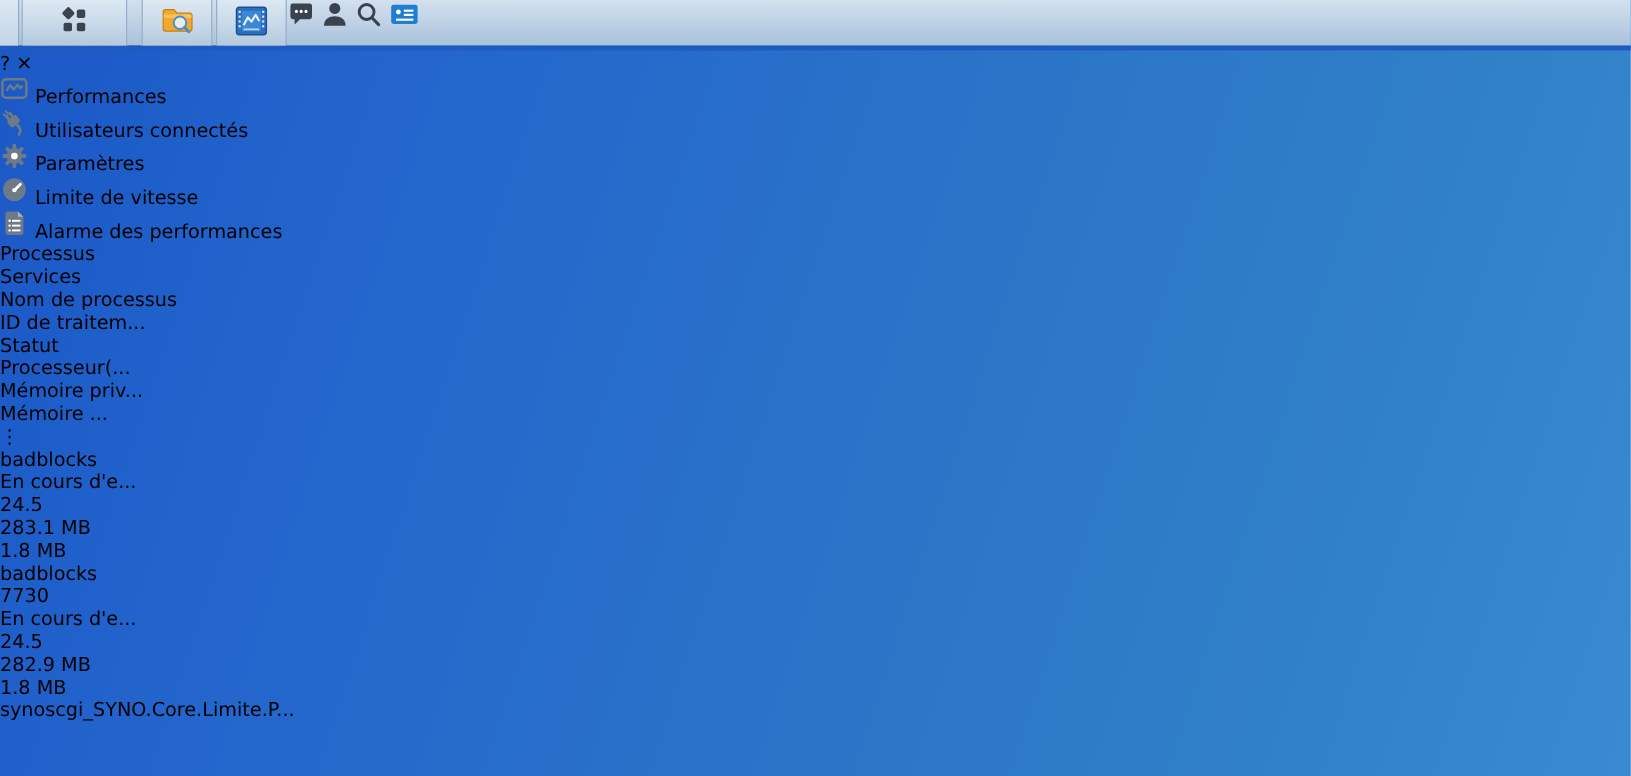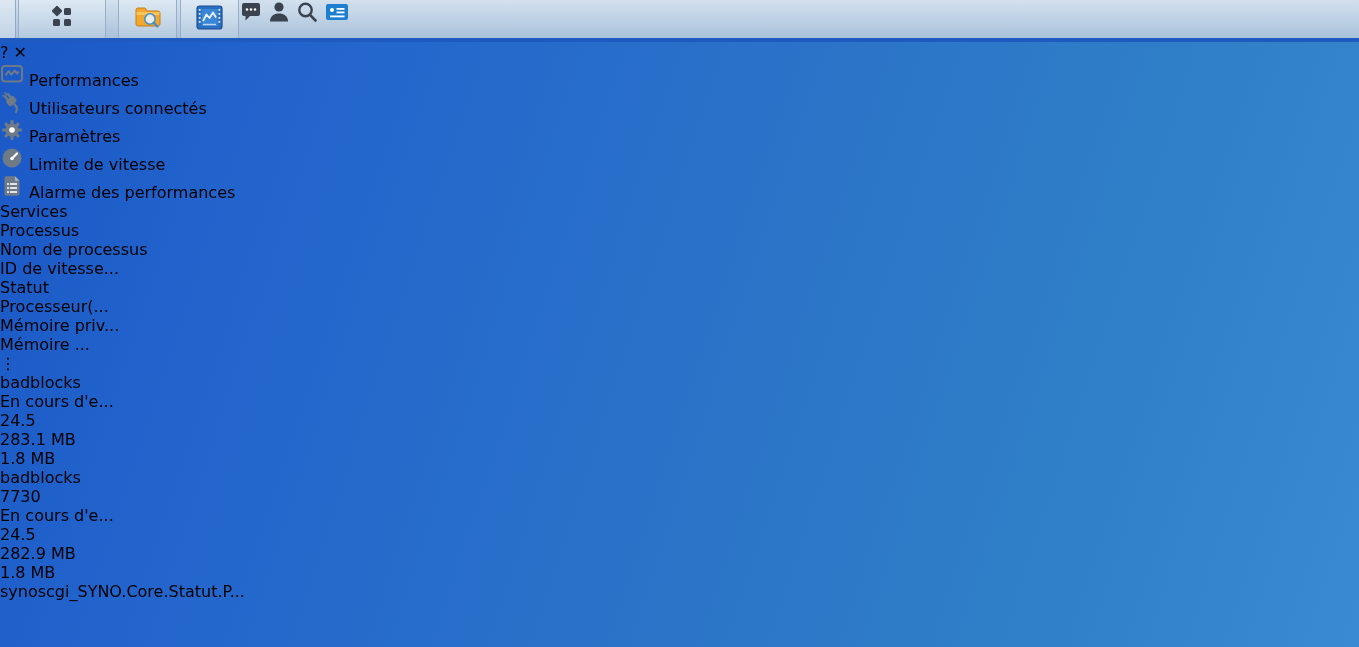--- a/index.html
+++ b/index.html
@@ -237,33 +237,33 @@
               <circle cx="8" cy="18" r="1" fill="#fff"></circle>
                 <rect x="10" y="17.2" width="7" height="1.6" fill="#fff"></rect>
             </svg>
           </span>
           <span class="slabel">Alarme des performances</span>
         </div>
       </div>
 
       <div class="content">
         <div class="tabbar">
+          <div class="tab active">
+            <span>Processus</span>
+          </div>
           <div class="tab">
             <span>Services</span>
           </div>
-          <div class="tab active">
-            <span>Processus</span>
-          </div>
           <div class="notch"></div>
         </div>
 
         <div class="table">
           <div class="thead">
             <div class="th c-name">Nom de processus</div>
-            <div class="th c-pid">ID de vitesse...</div>
+            <div class="th c-pid">ID de traitem...</div>
             <div class="th c-status">Statut</div>
             <div class="th c-cpu">Processeur(...</div>
             <div class="th c-mempriv">Mémoire priv...</div>
             <div class="th c-mem">Mémoire ...</div>
             <div class="th c-menu">⋮</div>
           </div>
           <div class="tbody">
 
               <div class="tr">
                 <div class="td c-name">badblocks</div>
@@ -278,21 +278,21 @@
                 <div class="td c-name">badblocks</div>
                 <div class="td c-pid">7730</div>
                 <div class="td c-status">En cours d'e...</div>
                 <div class="td c-cpu">24.5</div>
                 <div class="td c-mempriv">282.9 MB</div>
                 <div class="td c-mem">1.8 MB</div>
                 <div class="td c-menu"></div>
               </div>
 
               <div class="tr">
-                <div class="td c-name">synoscgi_SYNO.Core.Statut.P...</div>
+                <div class="td c-name">synoscgi_SYNO.Core.Limite.P...</div>
 
                 <div class="td c-menu"></div>
               </div>
 
             </div>
           <div class="scroll-thumb"></div>
         </div>
       </div>
     </div>
   </div>

